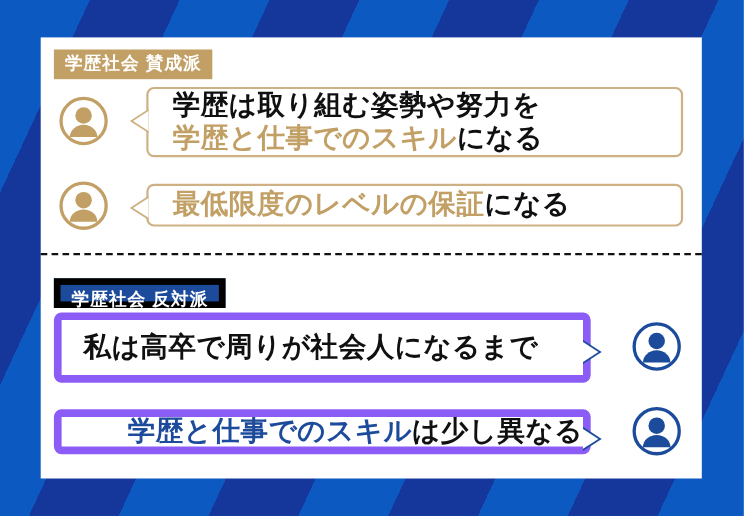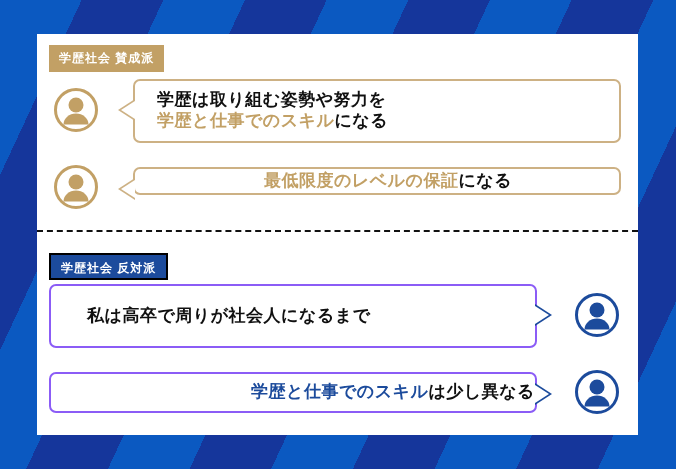--- a/index.html
+++ b/index.html
@@ -48,37 +48,37 @@
     height: 0px;
     border-top: 2px dashed #111111;
   }
 
   
   .sec-label {
     position: absolute;
     height: 27px;
     line-height: 27px;
     padding: 0 10px;
-    font-size: 12px;
+    font-size: 16px;
     font-weight: bold;
     color: #ffffff;
     letter-spacing: 1px;
     white-space: nowrap;
     box-sizing: border-box;
   }
   .sec-label.pro {
     left: 12px;
     top: 11px;
     background: #c2a065;
   }
   .sec-label.con {
     left: 12px;
     top: 219px;
     background: #1c4b9c;
-    border: 2px solid #000000;
+    border: 6px solid #000000;
   }
 
   
   .avatar {
     position: absolute;
     width: 46px;
     height: 46px;
   }
   .avatar svg { display: block; width: 46px; height: 46px; }
 
@@ -91,21 +91,21 @@
   .bubble {
     position: absolute;
     box-sizing: border-box;
     border-radius: 7px;
     background: #ffffff;
     display: flex;
     flex-direction: column;
     justify-content: center;
   }
   .bubble .line {
-    font-size: 17px;
+    font-size: 25px;
     font-weight: bold;
     line-height: 1.22;
     letter-spacing: 0.5px;
     white-space: nowrap;
   }
 
   
   .bubble.gold {
     border: 2px solid #cdb184;
     padding-left: 22px;
@@ -124,28 +124,28 @@
   .bubble.gold .tail-in {
     left: -14px;
     border-width: 9px 14px 9px 0;
     border-color: transparent #ffffff transparent transparent;
   }
 
   .bub-pro-1 { left: 96px; top: 45px; width: 488px; height: 64px; }
   .bub-pro-1 .tail-out { top: 18px; }
   .bub-pro-1 .tail-in  { top: 20px; }
 
-  .bub-pro-2 { left: 96px; top: 133px; width: 488px; height: 28px; align-items: center; }
+  .bub-pro-2 { left: 96px; top: 133px; width: 488px; height: 39px; }
   .bub-pro-2 .tail-out { top: 9px; }
   .bub-pro-2 .tail-in  { top: 11px; }
 
   
   .bubble.blue {
-    border: 2px solid #8b5cf6;
-    padding-left: 36px;
+    border: 7px solid #8b5cf6;
+    padding-left: 20px;
   }
   .bubble.blue .tail-out,
   .bubble.blue .tail-in {
     position: absolute;
     width: 0; height: 0;
     border-style: solid;
   }
   .bubble.blue .tail-out {
     right: -17px;
     border-width: 11px 0 11px 17px;

